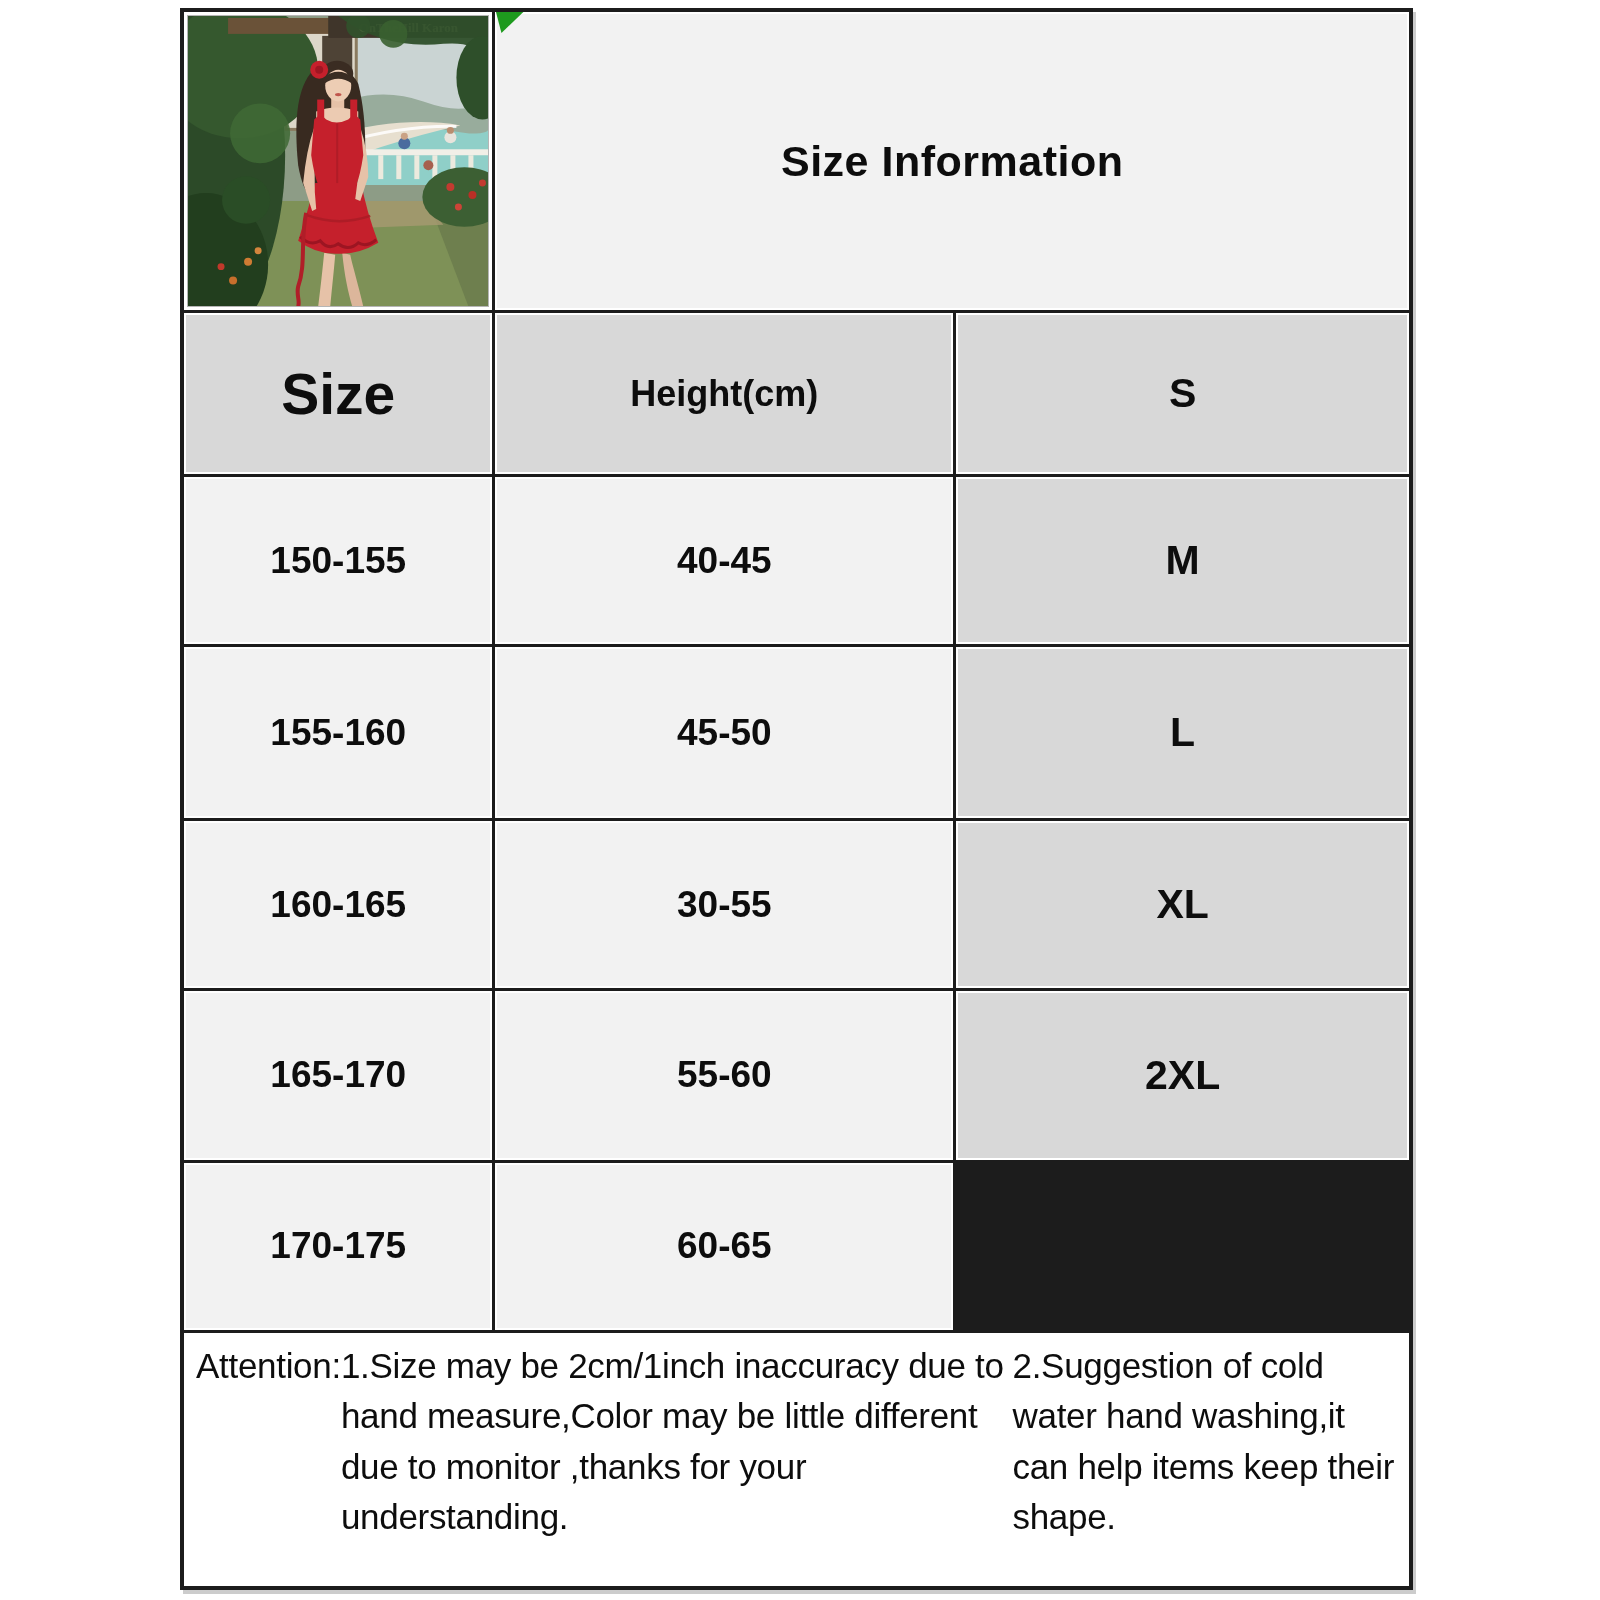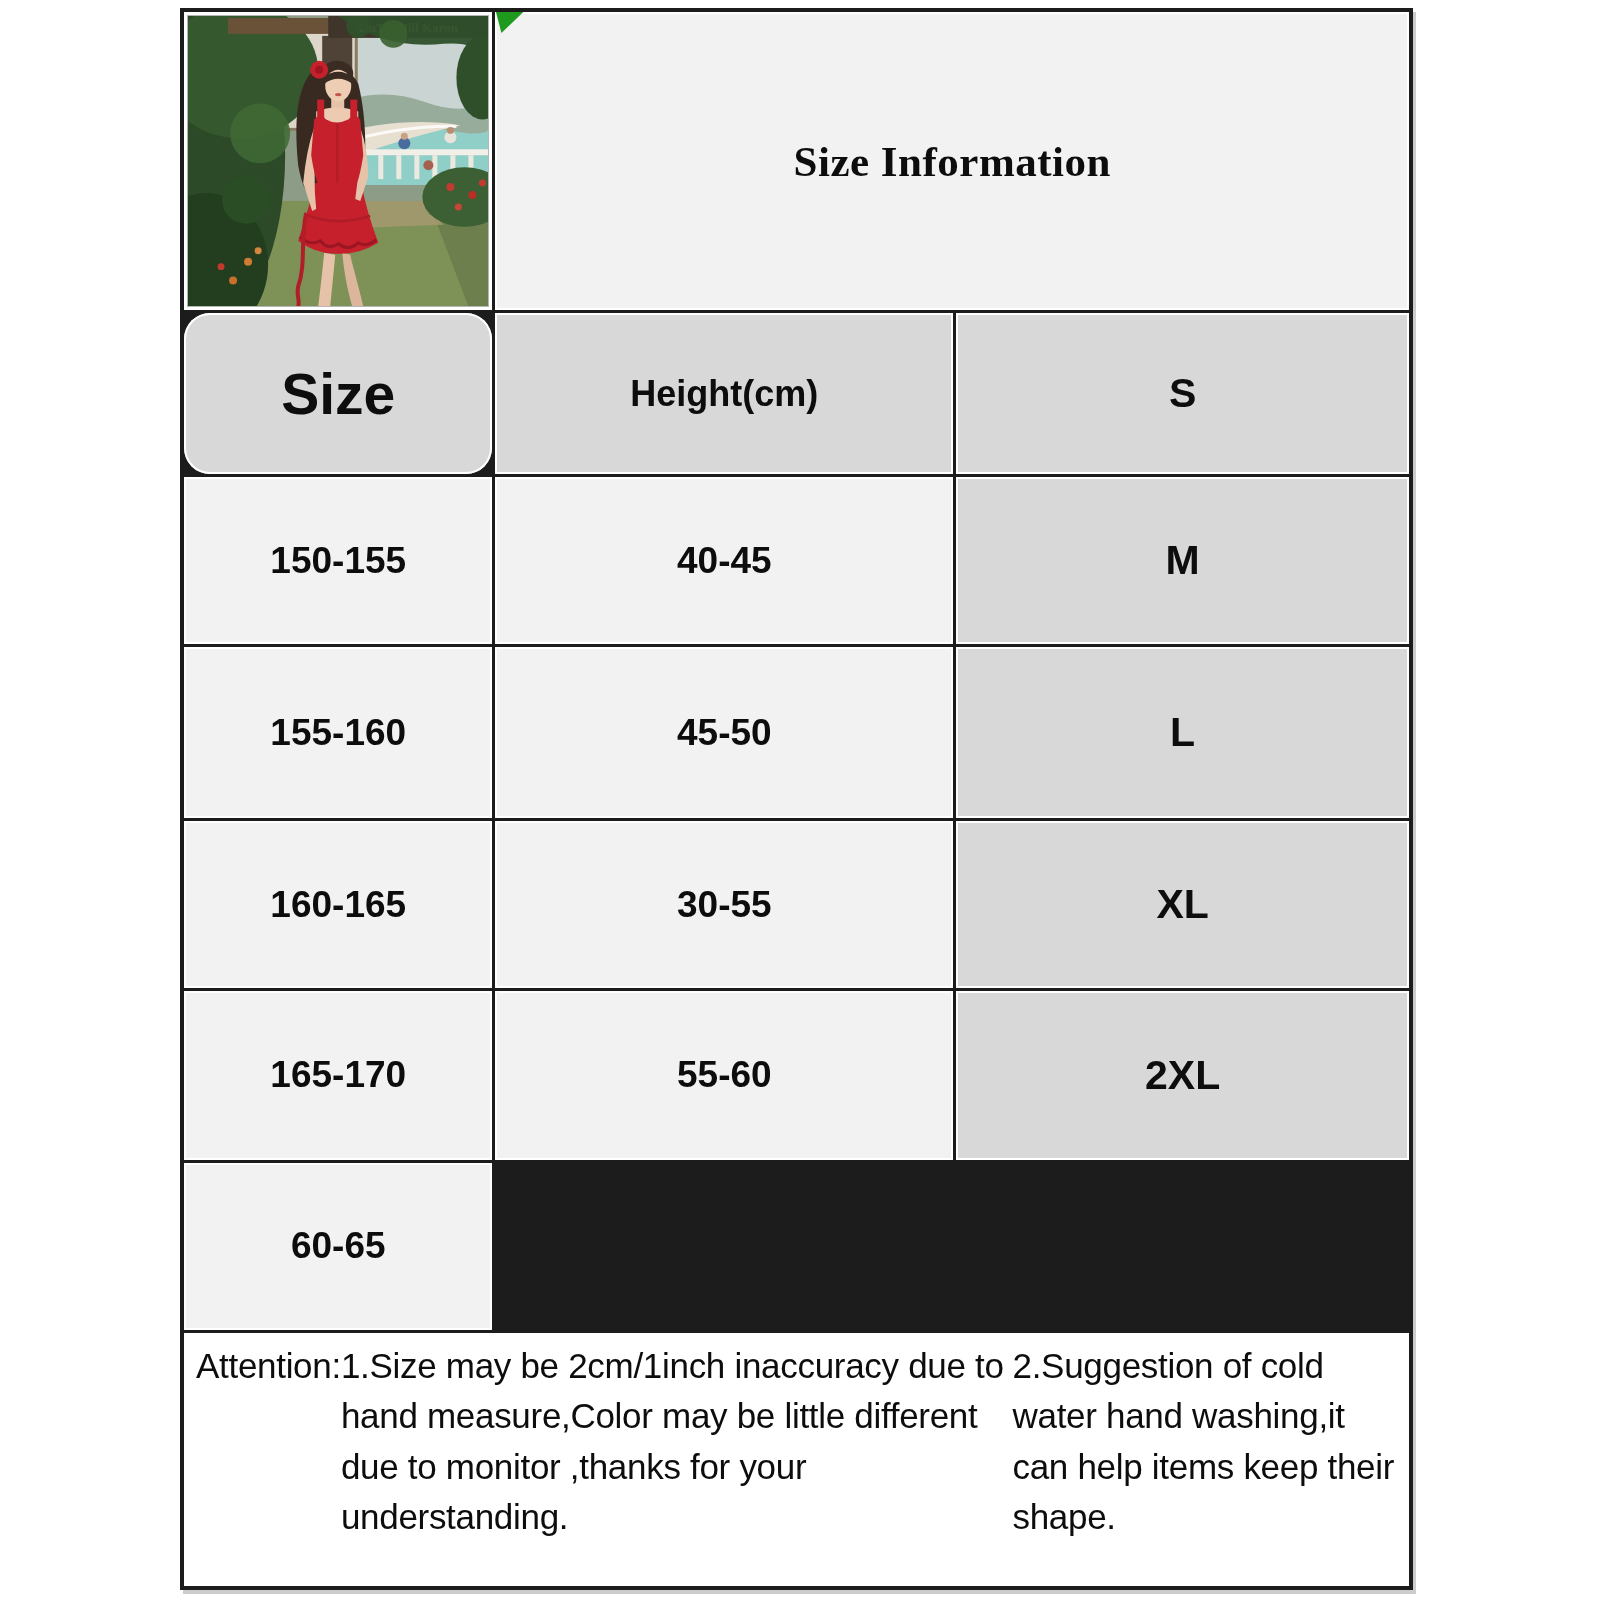--- a/index.html
+++ b/index.html
@@ -30,29 +30,29 @@
     display: flex; align-items: center; justify-content: center;
     color: #0d0d0d;
     font-weight: 700;
     overflow: hidden;
   }
   .shade { background: #d8d8d8; }
 
   .photo-cell { background: #ffffff; padding: 4px; box-sizing: border-box; }
   .photo-cell svg { width: 100%; height: 100%; display: block; outline: 1px solid #b5b5b5; }
 
-  .title-cell { grid-column: 2 / -1; position: relative; font-size: 43px; letter-spacing: 0.5px; font-family: Liberation Serif, serif; }
+  .title-cell { grid-column: 2 / -1; position: relative; font-size: 43px; letter-spacing: 0.5px; }
   .corner-marker {
     position: absolute; top: -2px; left: 0px;
     width: 30px; height: 23px;
     background: #1e9a1e;
     clip-path: polygon(0 0, 100% 0, 20% 100%);
   }
 
-  .size-head  { font-size: 57px; border-radius: 26px; }
+  .size-head  { font-size: 57px; }
   .col-head   { font-size: 36px; }
   .size-label { font-size: 41px; }
   .value      { font-size: 37px; }
 
   .attention-cell {
     grid-column: 1 / -1;
     background: #ffffff;
     flex-direction: row;
     align-items: flex-start; justify-content: flex-start;
     font-weight: 400;
@@ -187,20 +187,21 @@
 
     <div class="cell shade size-label">L</div>
     <div class="cell value">160-165</div>
     <div class="cell value">30-55</div>
 
     <div class="cell shade size-label">XL</div>
     <div class="cell value">165-170</div>
     <div class="cell value">55-60</div>
 
     <div class="cell shade size-label">2XL</div>
+    <div class="cell value">170-175</div>
     <div class="cell value">60-65</div>
 
     <div class="cell attention-cell">
       <div>Attention:</div>
       <div>1.Size may be 2cm/1inch inaccuracy due to hand measure,Color may be little different due to monitor ,thanks for your understanding.</div>
       <div>2.Suggestion of cold water hand washing,it can help items keep their shape.</div>
     </div>
 
   </div>
 </div>

